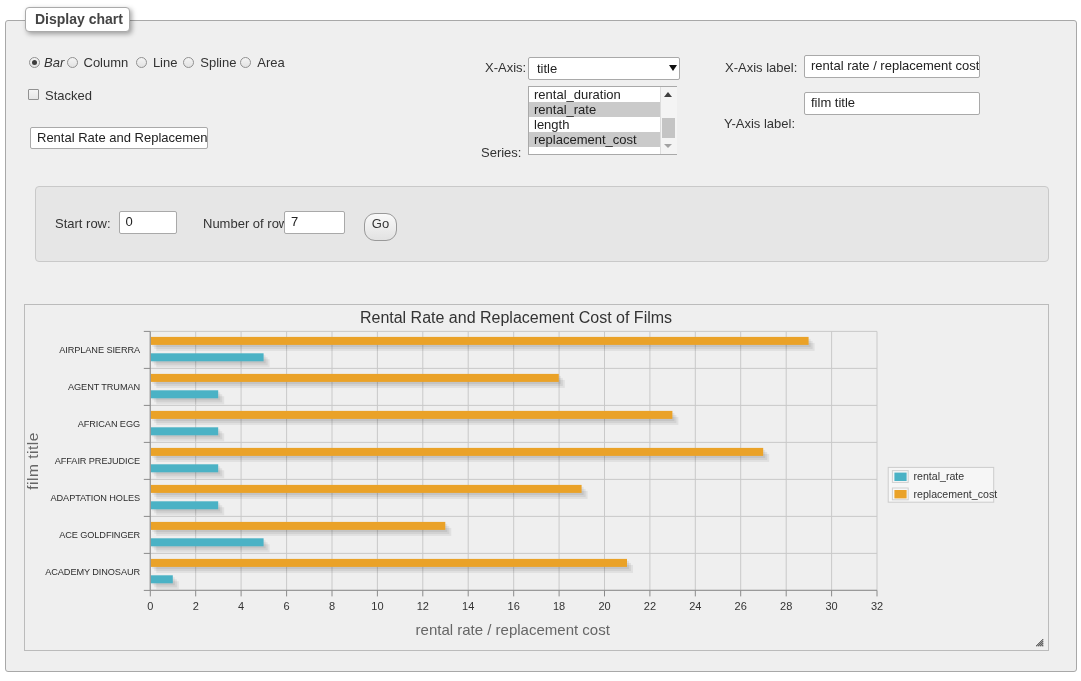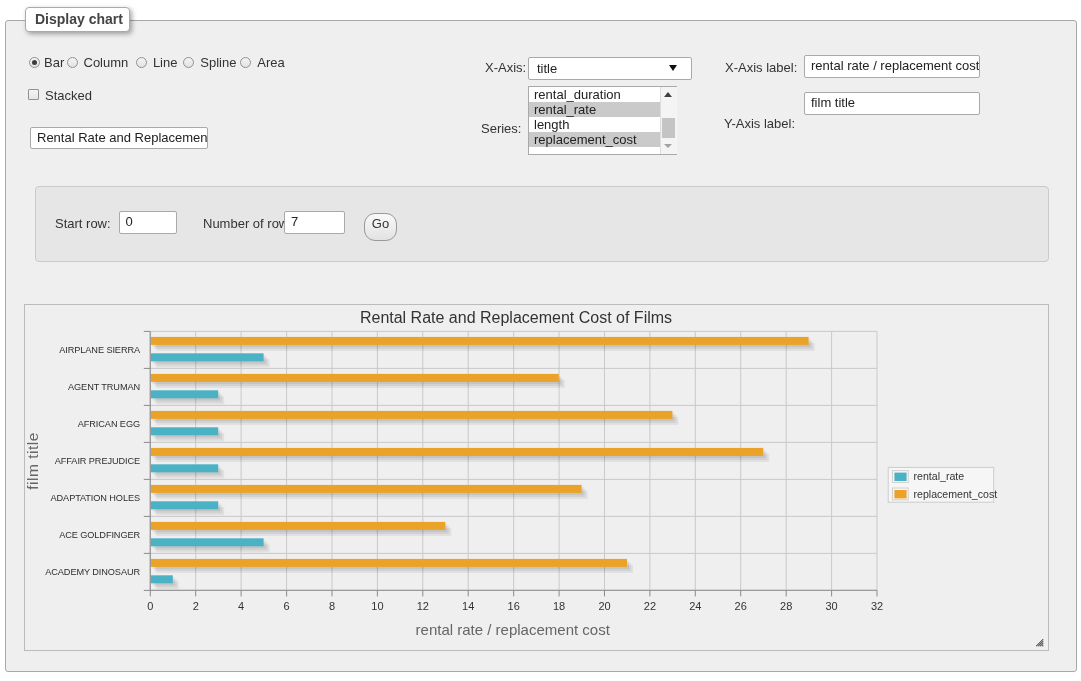--- a/index.html
+++ b/index.html
@@ -8,56 +8,56 @@
 #fieldset{left:5px;top:20px;width:1070px;height:650px;background:#efefef;border:1px solid #a8a8a8;border-radius:3px;}
 #fslegend{left:25px;top:7px;width:94px;height:23px;background:#fff;border:1px solid #aaa;border-radius:4px;box-shadow:2px 2px 5px rgba(0,0,0,0.35);line-height:23px;padding-left:9px;font-weight:bold;color:#444;font-size:14px;}
 .lbl{line-height:13px;white-space:nowrap;}
 .radio{width:11px;height:11px;border-radius:50%;border:1px solid #919191;box-sizing:border-box;background:linear-gradient(180deg,#f4f4f4,#e2e2e2);}
 .radio.on::after{content:"";display:block;width:5px;height:5px;margin:2px;border-radius:50%;background:#3c3c3c;}
 .checkbox{width:11px;height:11px;border:1px solid #919191;box-sizing:border-box;background:linear-gradient(180deg,#f4f4f4,#e6e6e6);border-radius:1px;}
 .tin{background:#fff;border:1px solid #a9a9a9;border-radius:2px;box-sizing:border-box;line-height:20px;padding-left:6px;color:#222;white-space:nowrap;overflow:hidden;}
 #panel{left:35px;top:186px;width:1012px;height:74px;background:#e6e6e6;border:1px solid #c9c9c9;border-radius:4px;}
 #gobtn{left:364px;top:213px;width:33px;height:28px;border:1px solid #999;border-radius:11px;box-sizing:border-box;background:linear-gradient(#f9f9f9,#e2e2e2);text-align:center;line-height:20px;color:#333;}
 #chartbox{left:24px;top:304px;width:1023px;height:345px;background:#efefef;border:1px solid #bbb;}
-#selbox{left:528px;top:57px;width:164px;height:23px;background:#fff;border:1px solid #a9a9a9;border-radius:2px;box-sizing:border-box;line-height:21px;padding-left:8px;color:#222;}
+#selbox{left:528px;top:57px;width:152px;height:23px;background:#fff;border:1px solid #a9a9a9;border-radius:2px;box-sizing:border-box;line-height:21px;padding-left:8px;color:#222;}
 #selarrow{left:668.5px;top:64.5px;width:0;height:0;border-left:4.5px solid transparent;border-right:4.5px solid transparent;border-top:6px solid #111;}
 #listbox{left:528px;top:86px;width:149px;height:69px;background:#fff;border:1px solid #a9a9a9;box-sizing:border-box;overflow:hidden;}
 .opt{height:15px;line-height:16.75px;padding-left:5px;color:#222;}
 .opt.sel{background:#cacaca;}
 #sb{left:660px;top:87px;width:16px;height:67px;background:#f4f4f4;border-left:1px solid #dcdcdc;}
 #sbthumb{left:662px;top:118px;width:13px;height:19.5px;background:#c4c4c4;}
 .sbarr{width:0;height:0;}
 </style>
 </head>
 <body>
 <div class="abs" id="fieldset"></div>
 <div class="abs" id="panel"></div>
 <div class="abs" id="fslegend">Display chart</div>
 
 <div class="abs radio on" style="left:28.6px;top:56.8px;"></div>
-<div class="abs lbl" style="left:44px;top:55.6px;">Bar</div>
+<div class="abs lbl" style="left:44px;top:55.6px;font-style:italic;">Bar</div>
 <div class="abs radio" style="left:67.4px;top:56.8px;"></div>
 <div class="abs lbl" style="left:83.5px;top:55.6px;">Column</div>
 <div class="abs radio" style="left:135.9px;top:56.8px;"></div>
 <div class="abs lbl" style="left:152.9px;top:55.6px;">Line</div>
 <div class="abs radio" style="left:183.3px;top:56.8px;"></div>
 <div class="abs lbl" style="left:200.3px;top:55.6px;">Spline</div>
 <div class="abs radio" style="left:240.3px;top:56.8px;"></div>
 <div class="abs lbl" style="left:257.3px;top:55.6px;">Area</div>
 
 <div class="abs checkbox" style="left:27.5px;top:89px;"></div>
 <div class="abs lbl" style="left:45px;top:88.6px;">Stacked</div>
 
 <div class="abs tin" style="left:30px;top:127px;width:178px;height:22px;">Rental Rate and Replacement Cost of Films</div>
 
 <div class="abs lbl" style="left:485px;top:61.3px;">X-Axis:</div>
 <div class="abs" id="selbox">title</div>
 <div class="abs" id="selarrow"></div>
 
-<div class="abs lbl" style="left:481px;top:122px;text-align:center;">Series:</div>
+<div class="abs lbl" style="left:481px;top:146px;text-align:center;">Series:</div>
 <div class="abs" id="listbox">
   <div class="opt">rental_duration</div>
   <div class="opt sel">rental_rate</div>
   <div class="opt">length</div>
   <div class="opt sel">replacement_cost</div>
 </div>
 <div class="abs" id="sb"></div>
 <div class="abs sbarr" style="left:664px;top:92.4px;border-left:4.2px solid transparent;border-right:4.2px solid transparent;border-bottom:5.6px solid #3f3f3f;"></div>
 <div class="abs" id="sbthumb"></div>
 <div class="abs sbarr" style="left:664.2px;top:143.6px;border-left:4px solid transparent;border-right:4px solid transparent;border-top:4.8px solid #a2a2a2;"></div>

